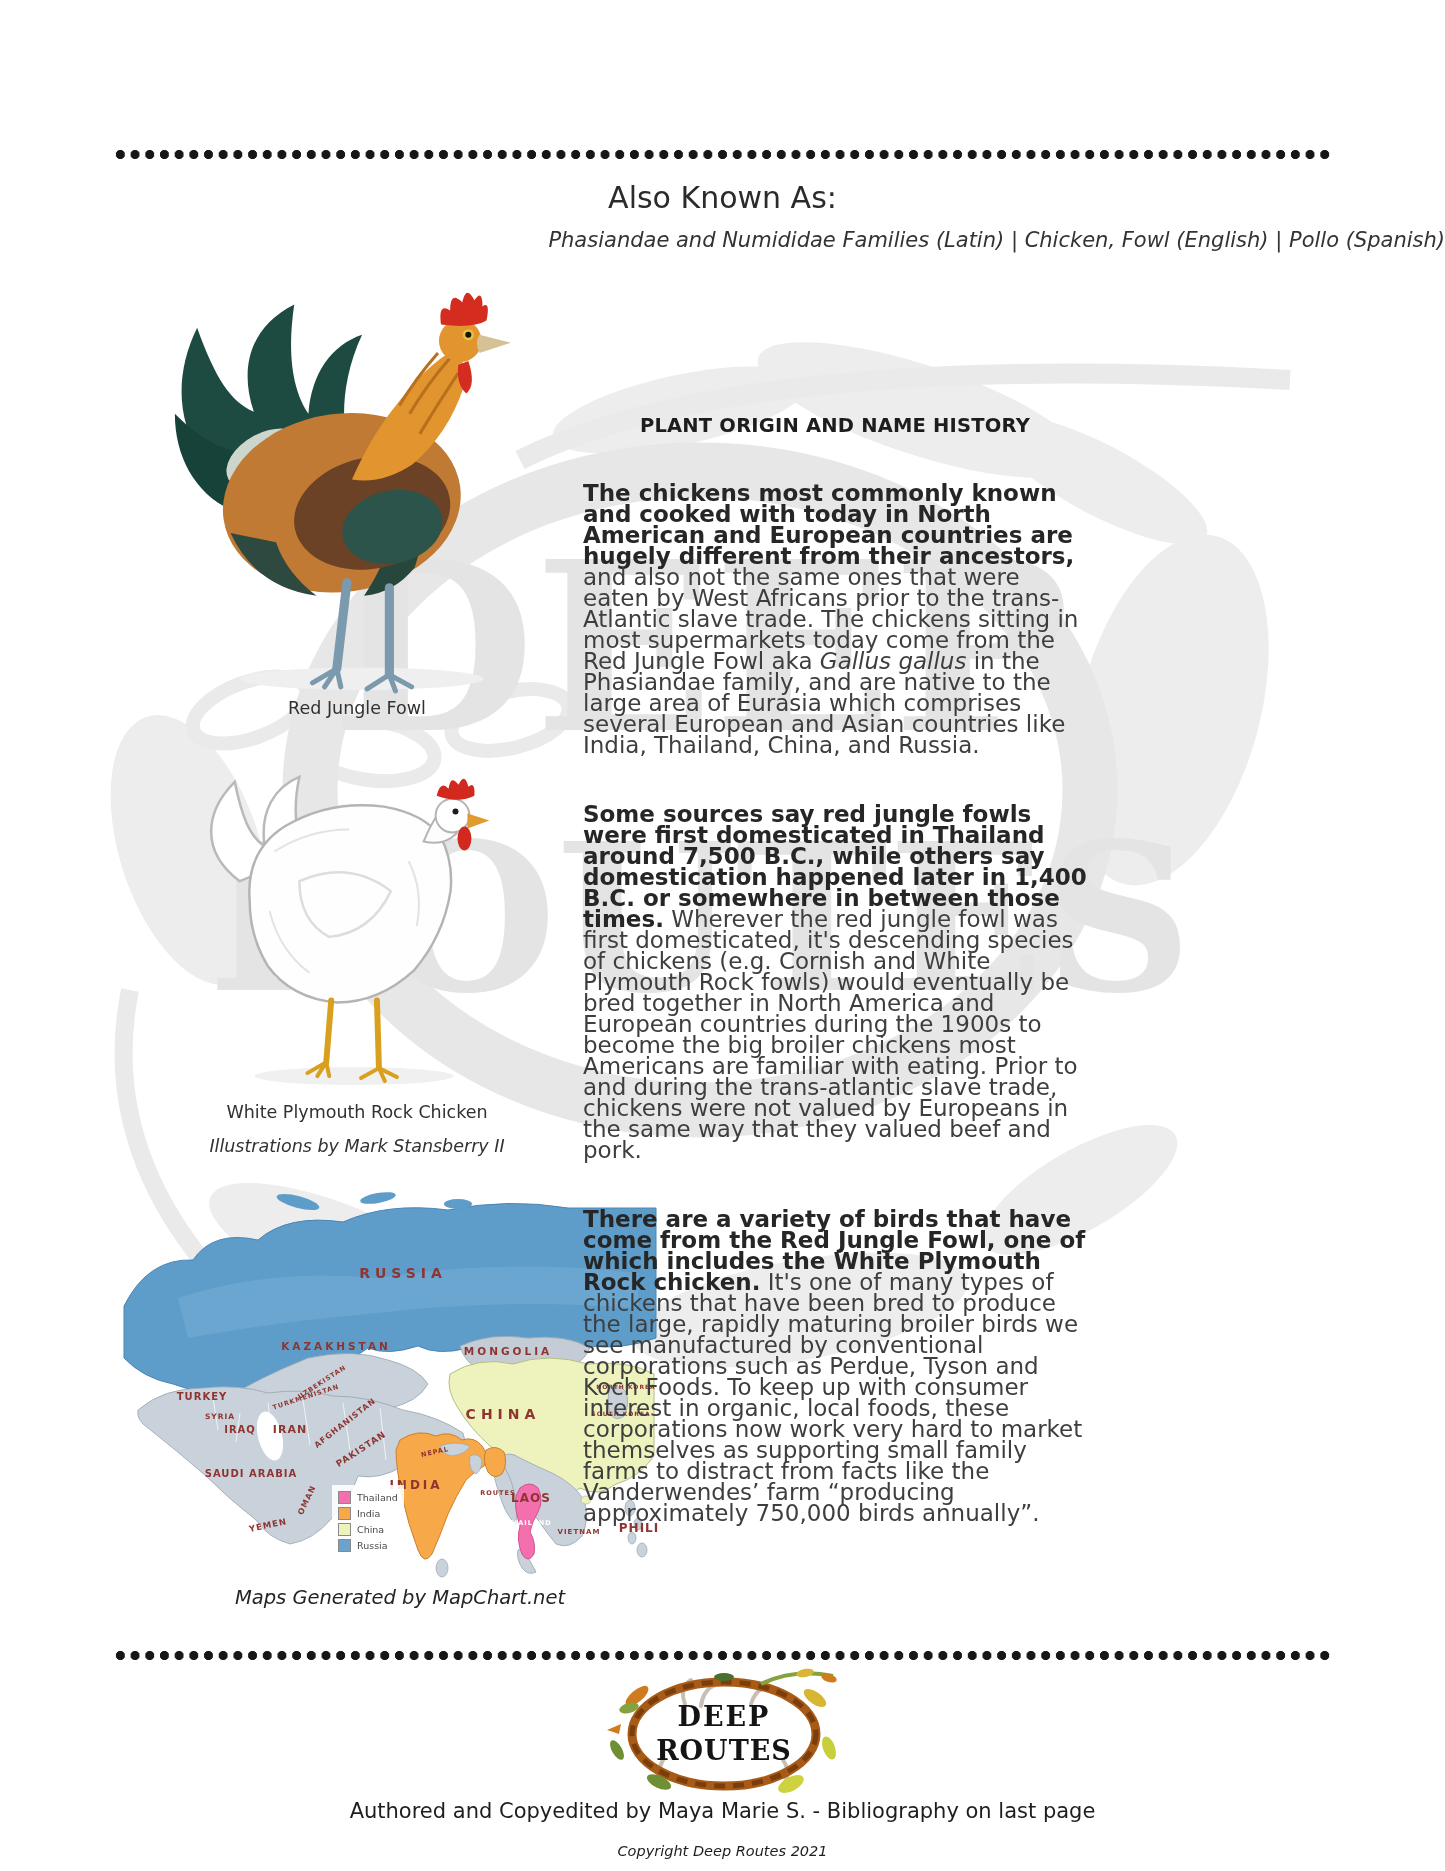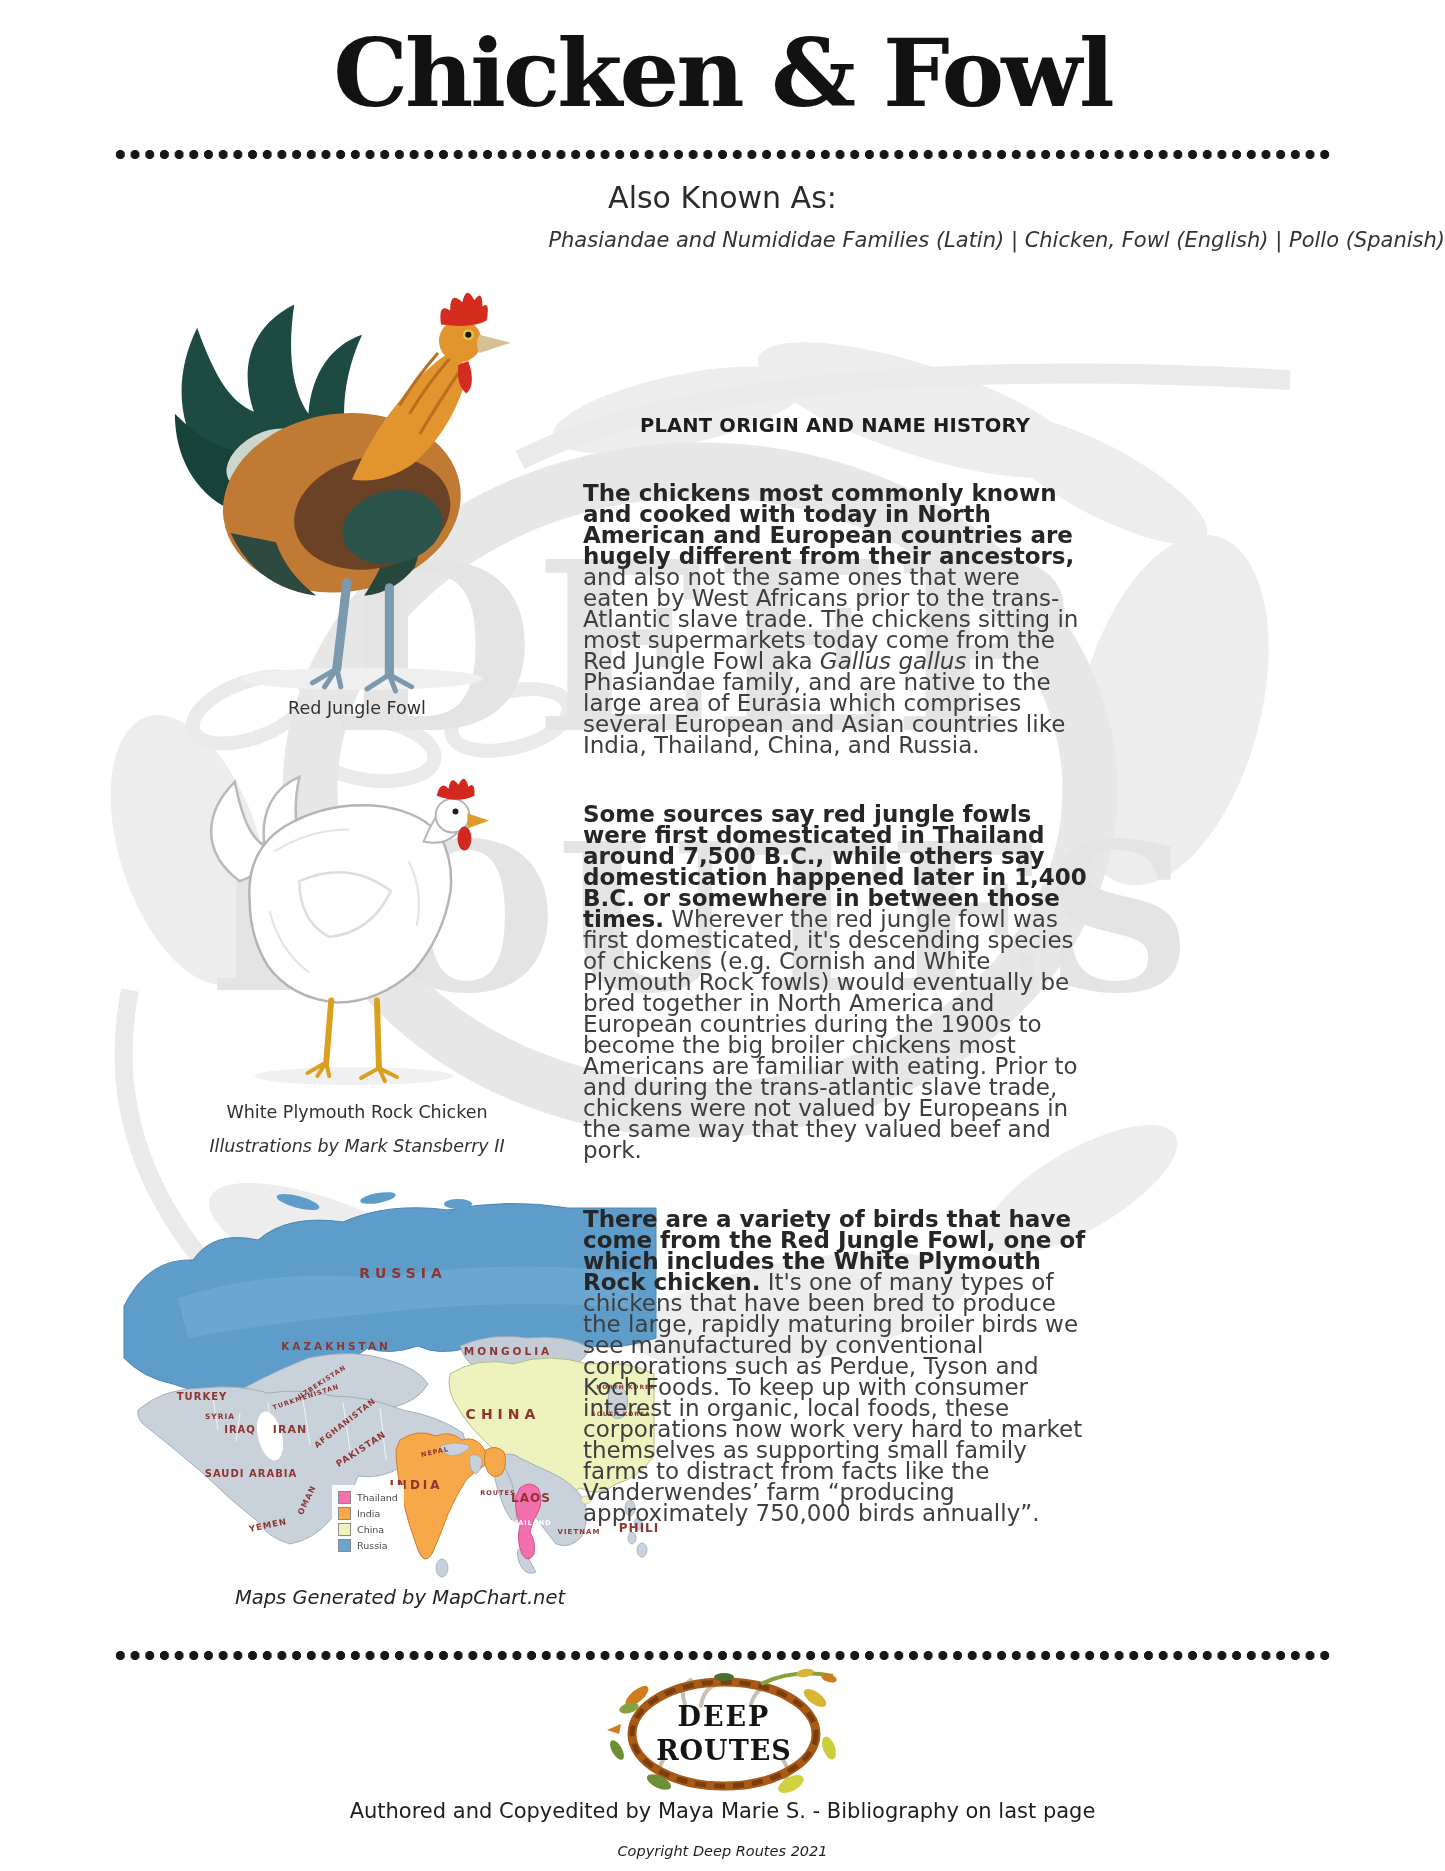--- a/index.html
+++ b/index.html
@@ -102,21 +102,20 @@
       <ellipse cx="330" cy="460" rx="65" ry="30" transform="rotate(8 330 460)"></ellipse>
       <ellipse cx="470" cy="430" rx="60" ry="28" transform="rotate(-14 470 430)"></ellipse>
       <path d="M 480,170 Q 700,60 1250,90" stroke-width="20"></path>
       <path d="M 90,700 Q 60,850 170,980" stroke-width="18"></path>
     </g>
     <ellipse cx="660" cy="500" rx="390" ry="320" fill="none" stroke="#e7e7e7" stroke-width="55"></ellipse>
     <text x="660" y="440" text-anchor="middle" font-family="DejaVu Serif,serif" font-weight="bold" font-size="235" fill="#e4e4e4">DEEP</text>
     <text x="660" y="700" text-anchor="middle" font-family="DejaVu Serif,serif" font-weight="bold" font-size="205" fill="#e4e4e4">ROUTES</text>
   </svg>
 
-  <div class="title">Chicken &amp; Fowl</div>
   <div class="dots dots-top"></div>
   <div class="aka-heading">Also Known As:</div>
   <div class="aka-line">Phasiandae and Numididae Families (Latin) | Chicken, Fowl (English) | Pollo (Spanish)</div>
 
   <svg class="rooster-svg" viewBox="0 0 440 420" aria-hidden="true">
     <ellipse cx="225" cy="402" rx="120" ry="11" fill="#efefef"></ellipse>
     <g>
       <path d="M 150,230 C 55,215 25,130 62,55 C 80,105 95,128 118,138 C 102,90 118,52 158,32 C 150,85 158,120 172,140 C 175,100 195,72 225,62 C 205,105 205,145 210,168 L 165,240 Z" fill="#1d4a41"></path>
       <path d="M 155,245 C 80,250 40,200 40,140 C 70,170 95,180 120,178 C 108,205 118,228 140,238 Z" fill="#16423a"></path>
       <ellipse cx="130" cy="185" rx="42" ry="26" transform="rotate(-28 130 185)" fill="#ccd6cd"></ellipse>

